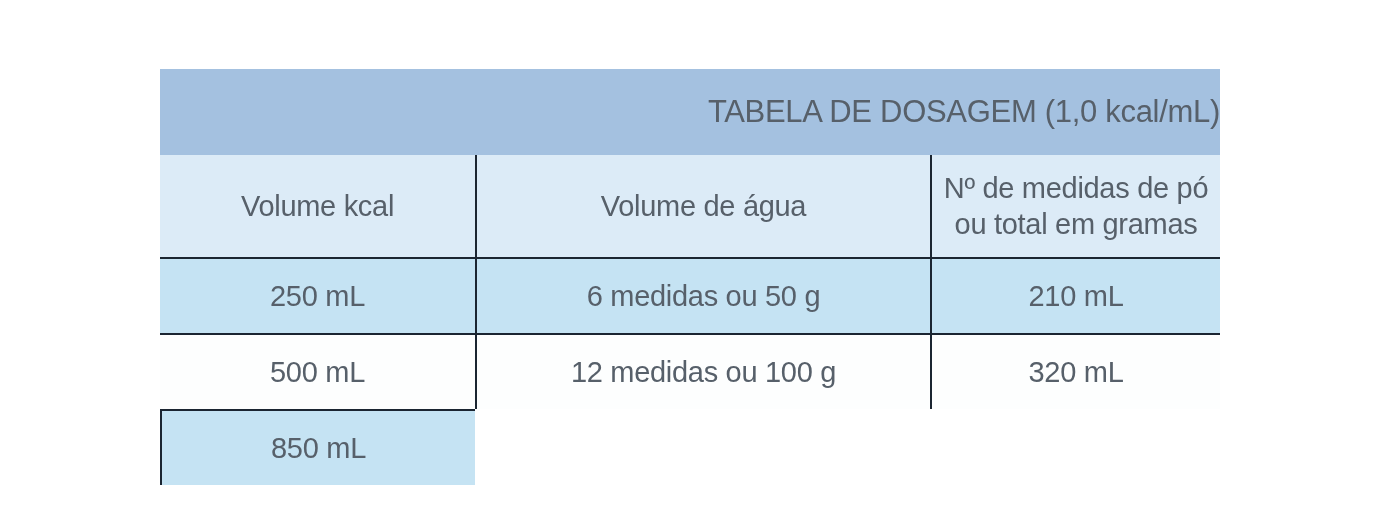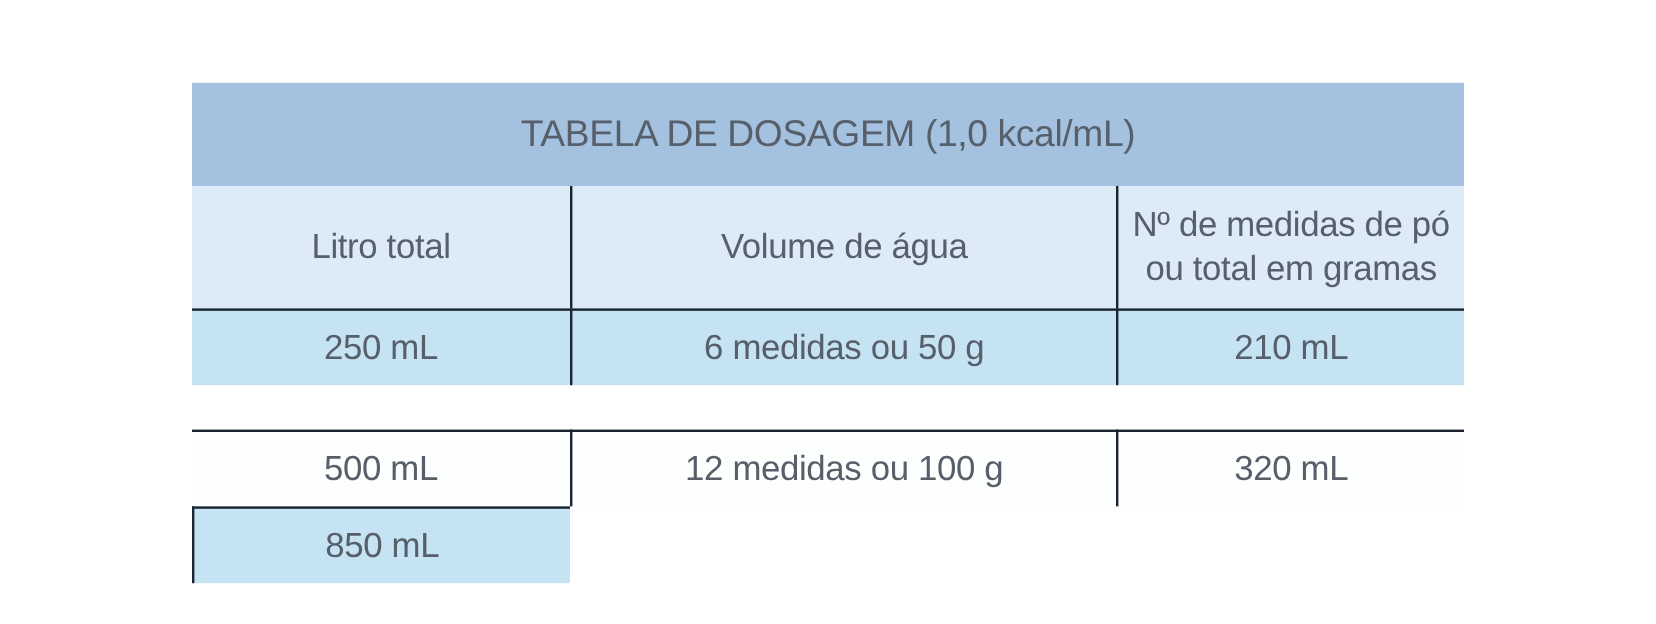--- a/index.html
+++ b/index.html
@@ -23,21 +23,21 @@
     position: absolute;
     left: 160px;
     top: 69px;
     width: 1060px;
   }
   .title-band {
     height: 86px;
     background: var(--title_bg);
     display: flex;
     align-items: center;
-    justify-content: center;
+    justify-content: flex-end;
     font-size: 31px;
     letter-spacing: -0.3px;
   }
   .grid {
     display: grid;
     grid-template-columns: 315px 455px 290px;
   }
   .cell {
     display: flex;
     align-items: center;
@@ -46,38 +46,38 @@
     font-size: 29px;
     letter-spacing: -0.3px;
     line-height: 1.25;
   }
   .header .cell {
     height: 102px;
     background: var(--header_bg);
     white-space: pre-line;
   }
   .row .cell {
-    height: 64px;
+    height: 76px;
     border-top: 2px solid var(--border);
   }
   .row-blue .cell { background: var(--row_blue_bg); }
-  .row-white .cell { background: var(--row_white_bg); margin-top: 37px; }
+  .row-white .cell { background: var(--row_white_bg); }
   .col-mid, .col-right { border-left: 2px solid var(--border); }
 </style>
 </head>
 <body>
 
 <div class="table-wrap">
 
   <div class="title-band">
     <span>TABELA DE DOSAGEM (1,0 kcal/mL)</span>
   </div>
 
   <div class="grid header">
-    <div class="cell col-left">Litro total</div>
+    <div class="cell col-left">Volume kcal</div>
     <div class="cell col-right">Volume de água</div>
     <div class="cell col-mid">Nº de medidas de pó
 ou total em gramas</div>
   </div>
 
   <div class="grid row row-blue">
     <div class="cell col-left">250 mL</div>
     <div class="cell col-mid">6 medidas ou 50 g</div>
     <div class="cell col-right">210 mL</div>
   </div>

